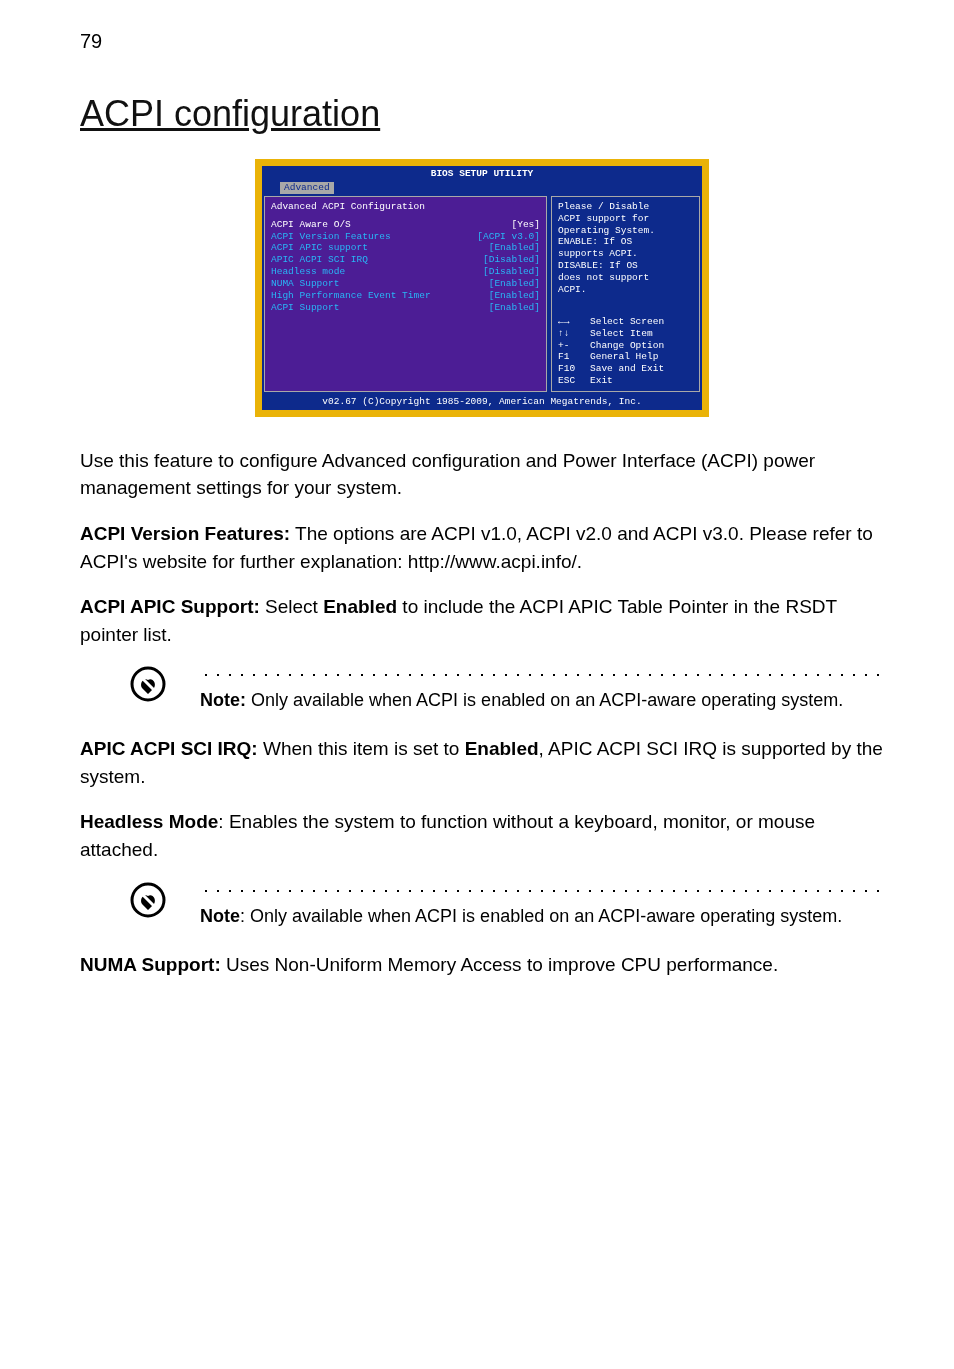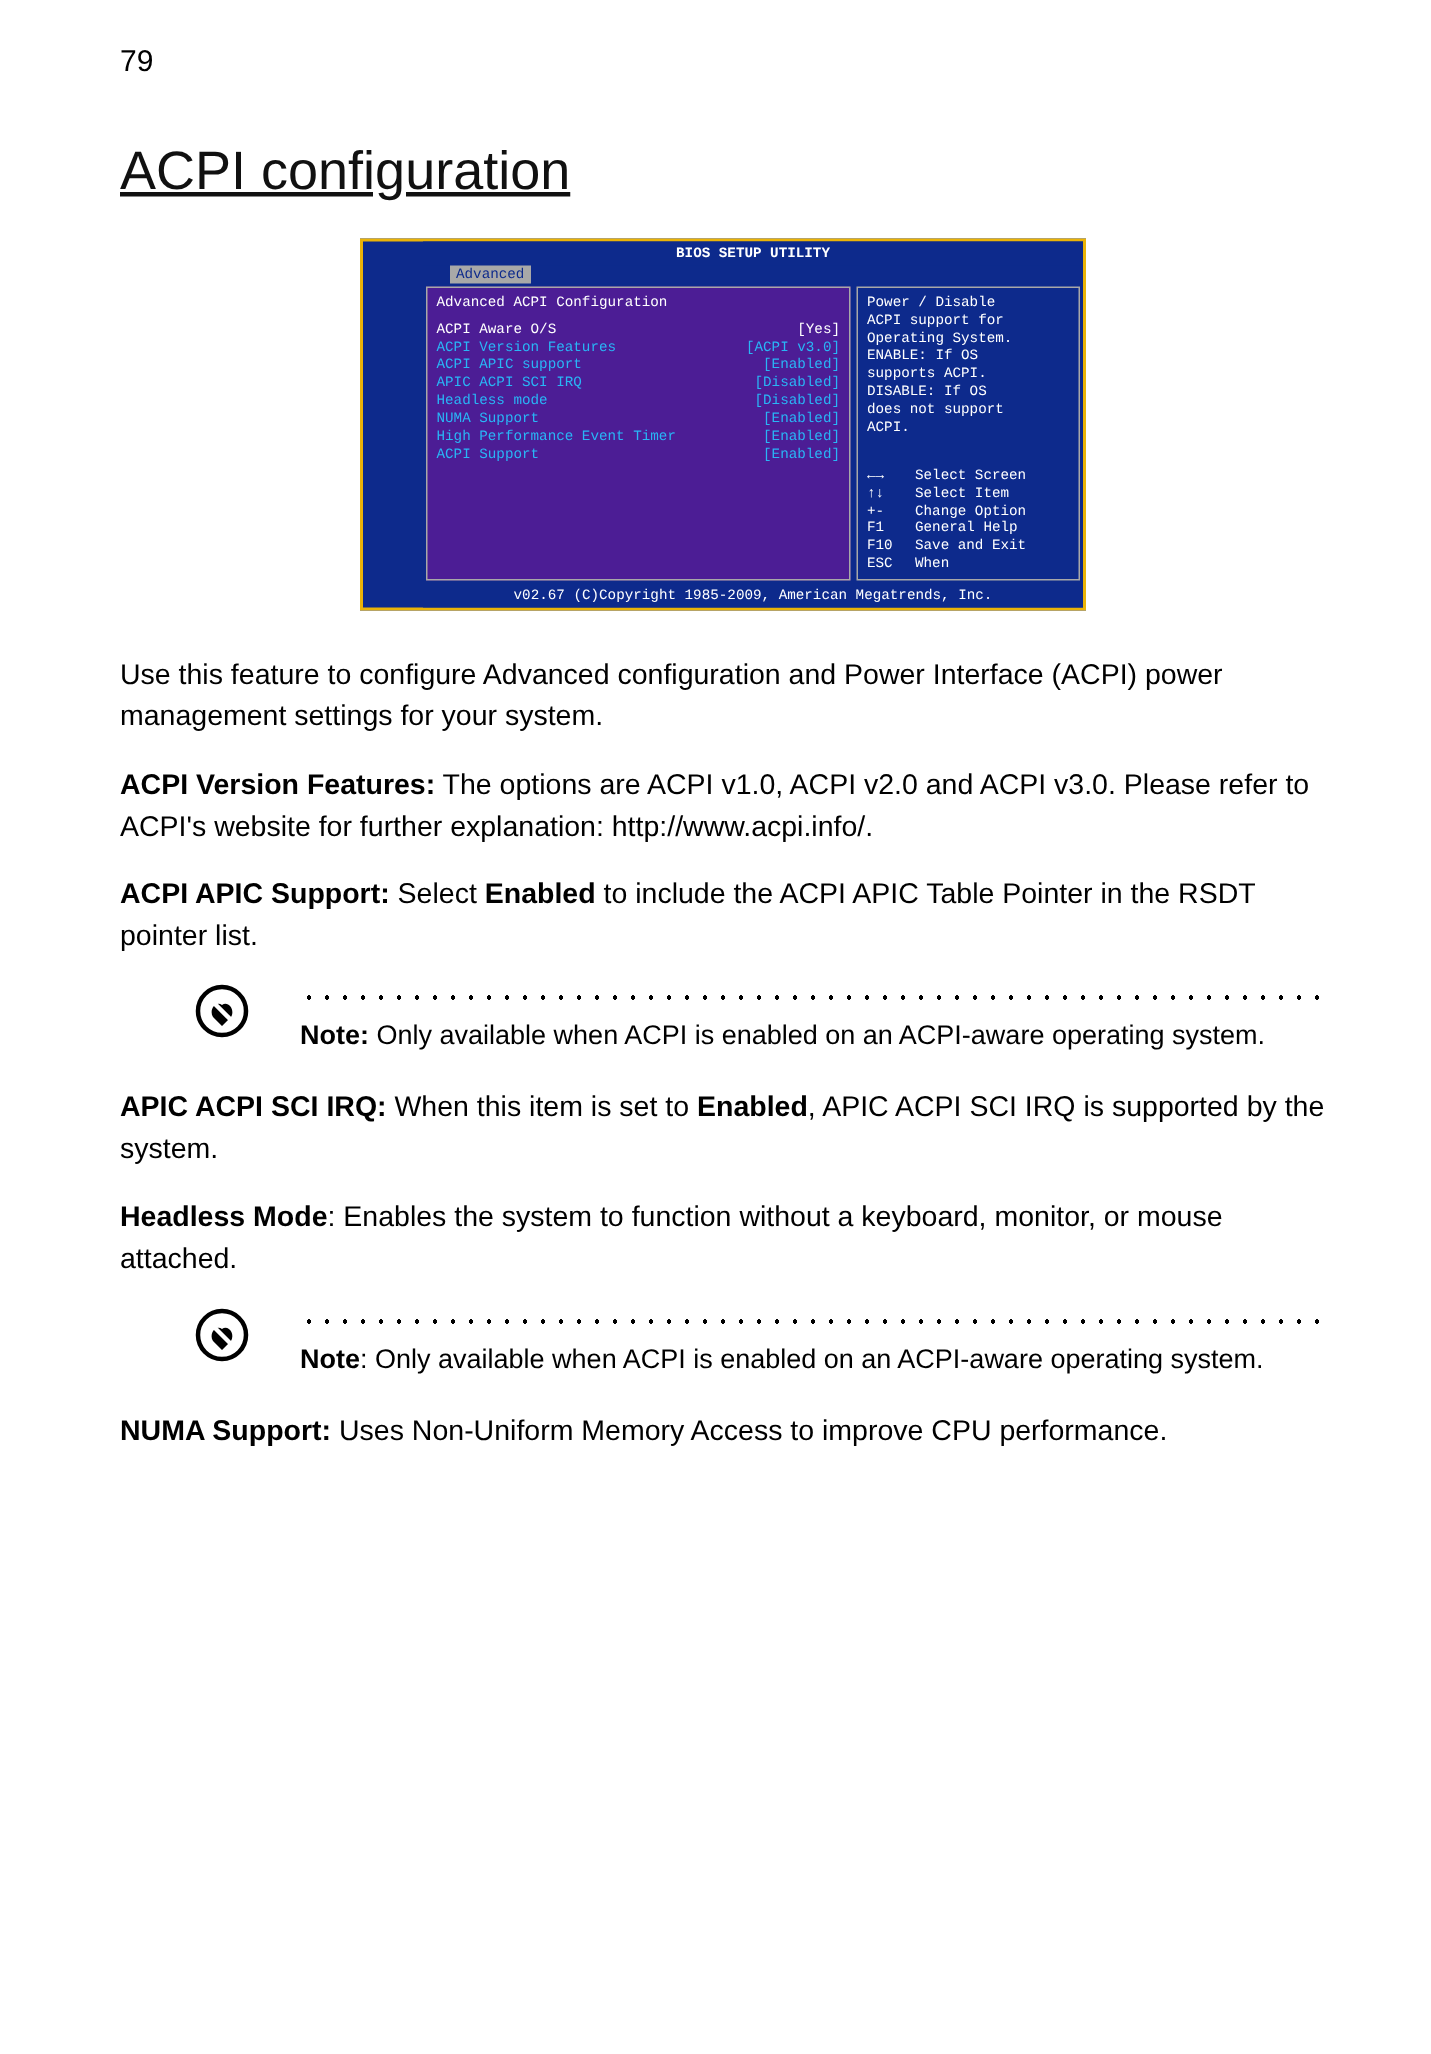--- a/index.html
+++ b/index.html
@@ -27,23 +27,22 @@
   .bios-wrap {
     display: flex;
     justify-content: center;
     margin-bottom: 30px;
   }
   .bios {
     width: 440px;
     font-family: "Courier New", monospace;
     font-size: 9.5px;
     line-height: 1.25;
-    border: 2px solid #eab308;
-    background: #0d2a8c;
-    padding-left: 40px;
+    border: 7px solid #eab308;
+    background: #0d2a8c;
   }
   .bios-titlebar {
     background: #0d2a8c;
     color: #ffffff;
     text-align: center;
     padding: 2px 0;
     font-weight: bold;
   }
   .bios-tabs {
     background: #0d2a8c;
@@ -183,21 +182,21 @@
           <div class="cfg-row">
               <span class="lbl">High Performance Event Timer</span>
               <span class="val">[Enabled]</span>
             </div>
           <div class="cfg-row">
               <span class="lbl">ACPI Support</span>
               <span class="val">[Enabled]</span>
             </div>
         </div>
         <div class="bios-right">
-          <div>Power / Disable</div>
+          <div>Please / Disable</div>
           <div>ACPI support for</div>
           <div>Operating System.</div>
           <div></div>
           <div>ENABLE: If OS</div>
           <div>supports ACPI.</div>
           <div></div>
           <div>DISABLE: If OS</div>
           <div>does not support</div>
           <div>ACPI.</div>
           <div class="help-sec">
@@ -216,21 +215,21 @@
             <div class="help-row">
                 <span class="k">F1</span>
                 <span>General Help</span>
               </div>
             <div class="help-row">
                 <span class="k">F10</span>
                 <span>Save and Exit</span>
               </div>
             <div class="help-row">
                 <span class="k">ESC</span>
-                <span>When</span>
+                <span>Exit</span>
               </div>
           </div>
         </div>
       </div>
       <div class="bios-footer">v02.67 (C)Copyright 1985-2009, American Megatrends, Inc.</div>
     </div>
   </div>
 
   <p class="body">Use this feature to configure Advanced configuration and Power Interface (ACPI) power management settings for your system.</p>
 

